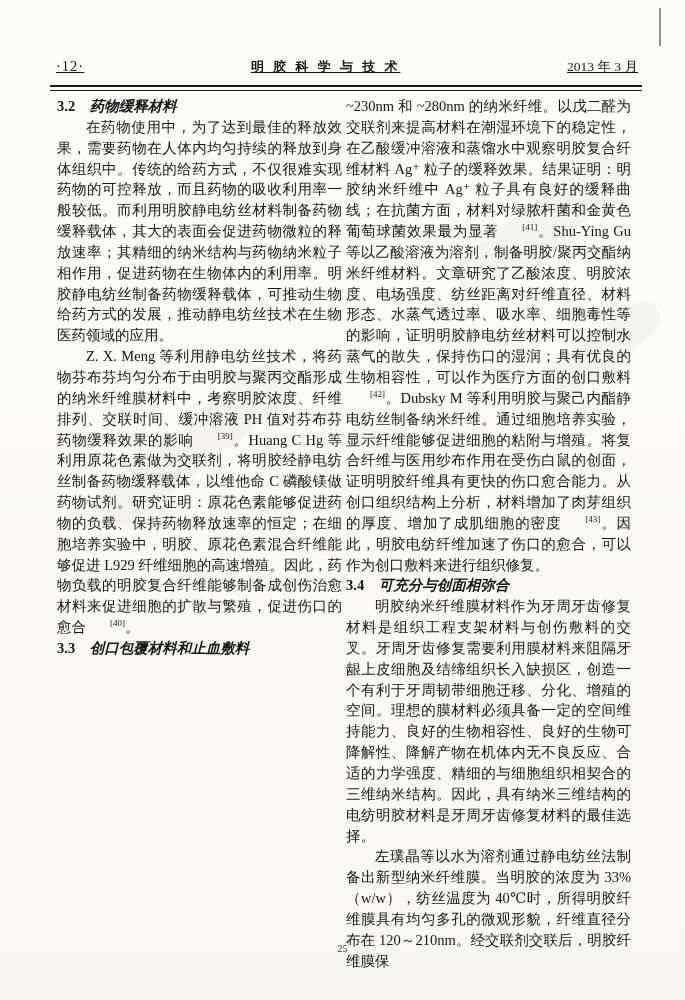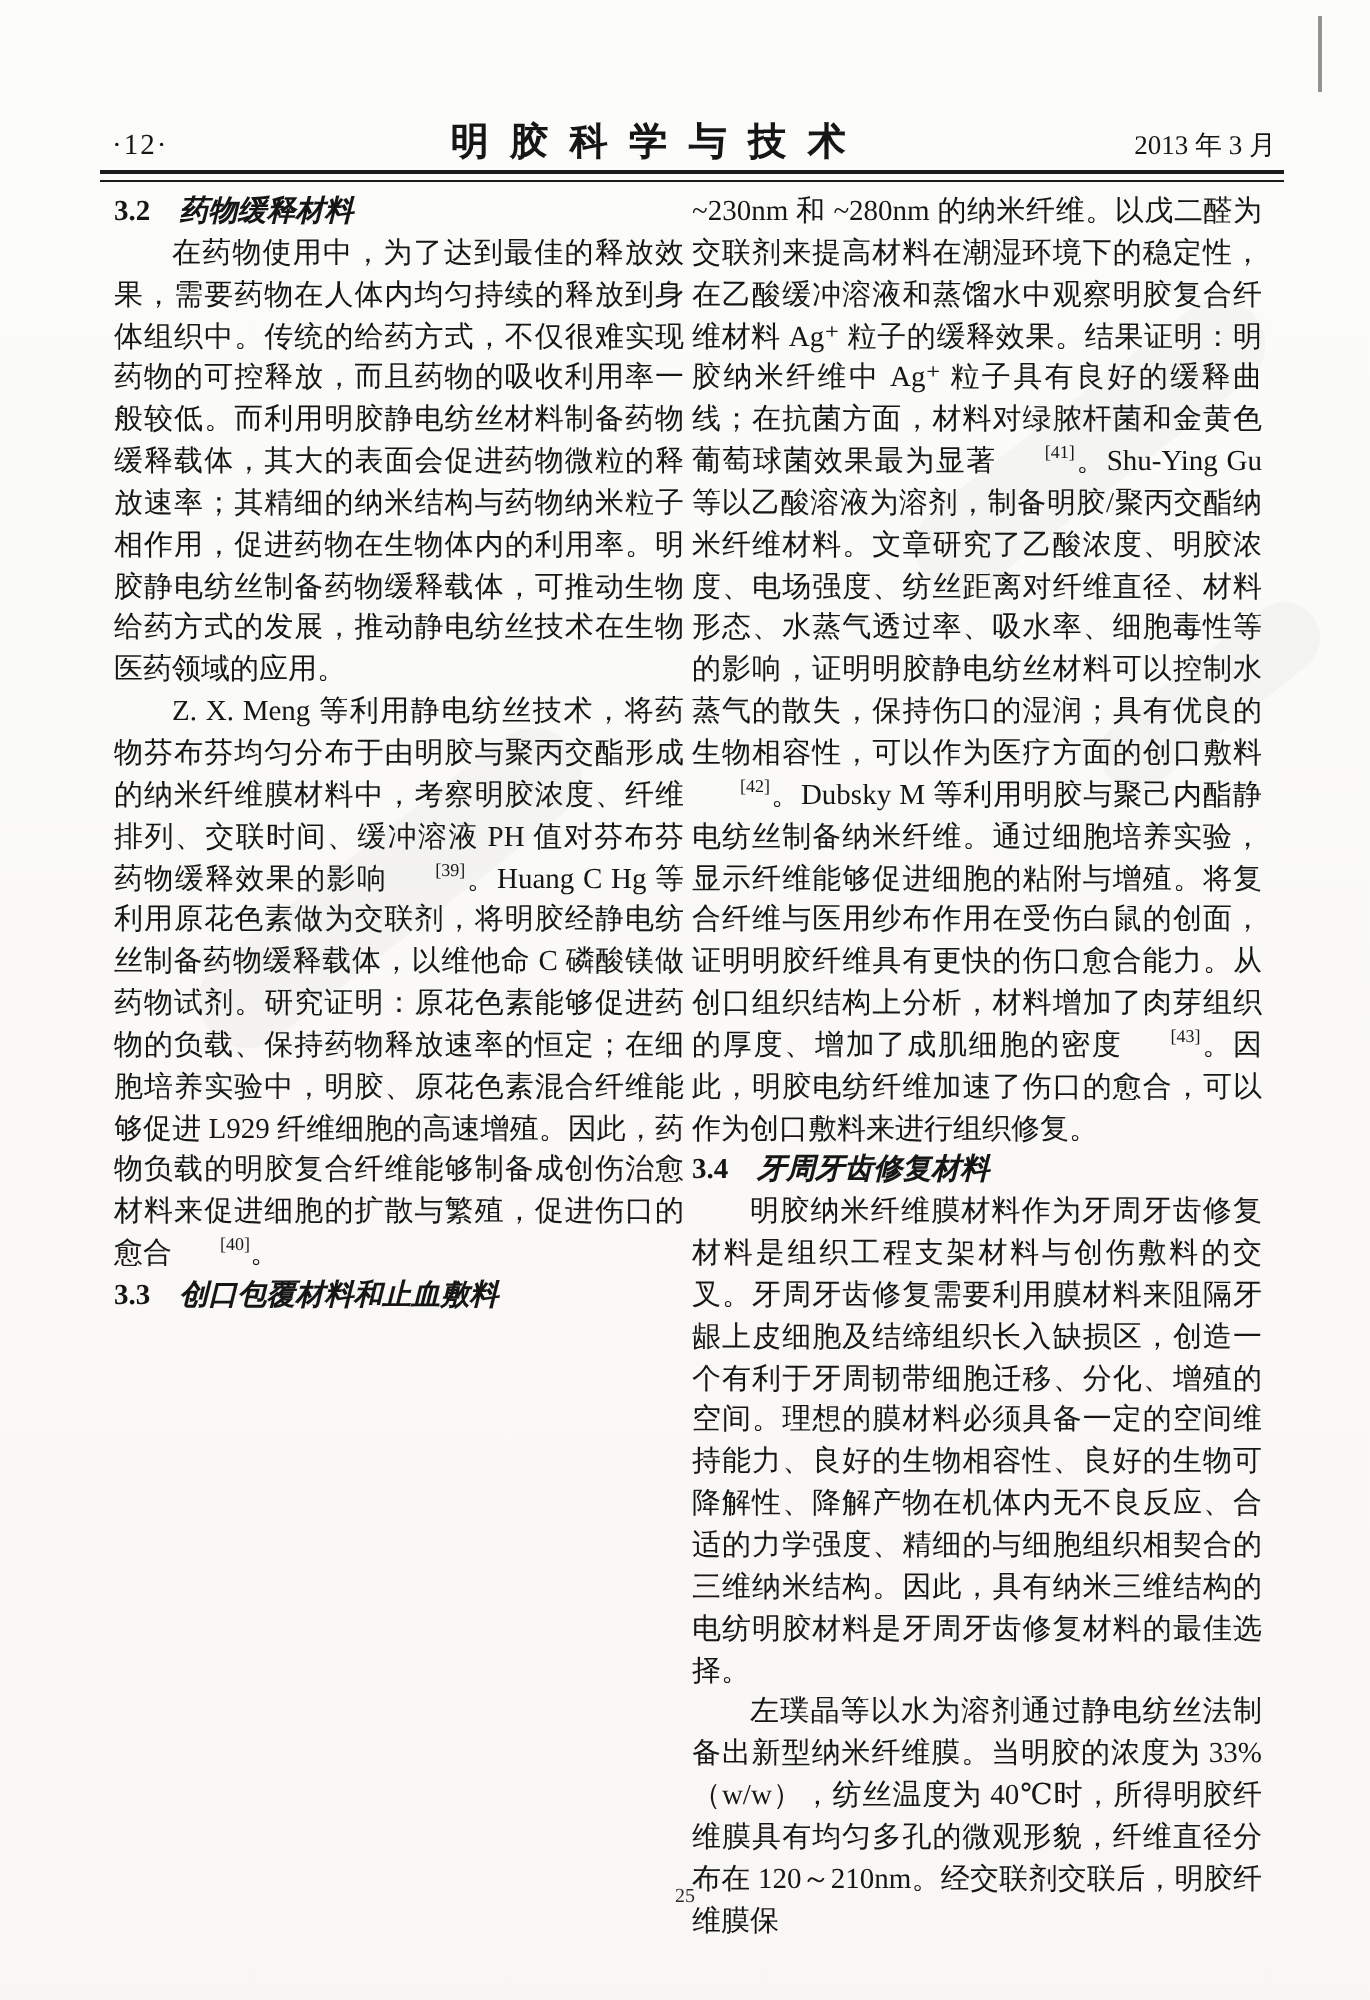--- a/index.html
+++ b/index.html
@@ -11,24 +11,24 @@
     overflow: hidden;
   }
   .page {
     position: relative;
     width: 685px; height: 1000px;
     background: linear-gradient(180deg, #fcfcfa 0%, #faf9f6 60%, #f8f7f4 100%);
   }
   
   .header-row {
     position: absolute; top: 58px; left: 56px; right: 47px;
-    display: flex; justify-content: space-between; align-items: baseline;
+    display: flex; justify-content: space-between; align-items: baseline; text-decoration: underline;
   }
   .page-marker { font-size: 14.5px; letter-spacing: 1px; }
-  .journal-title { font-size: 19px; font-weight: bold; letter-spacing: 3px; }
+  .journal-title { font-size: 13px; font-weight: bold; letter-spacing: 3px; }
   .issue-date { font-size: 13.5px; }
   .header-rule {
     position: absolute; top: 85px; left: 50px; right: 43px;
     height: 3px;
     border-top: 2px solid #1c1c1c;
     border-bottom: 1px solid #1c1c1c;
   }
   
   .columns {
     position: absolute; top: 96px; left: 57px; width: 584px;
@@ -71,21 +71,21 @@
 
   <div class="columns">
     <div class="col">
         <div class="heading"><span class="hnum">3.2</span><span class="htitle">药物缓释材料</span></div>
         <p class="para">在药物使用中，为了达到最佳的释放效果，需要药物在人体内均匀持续的释放到身体组织中。传统的给药方式，不仅很难实现药物的可控释放，而且药物的吸收利用率一般较低。而利用明胶静电纺丝材料制备药物缓释载体，其大的表面会促进药物微粒的释放速率；其精细的纳米结构与药物纳米粒子相作用，促进药物在生物体内的利用率。明胶静电纺丝制备药物缓释载体，可推动生物给药方式的发展，推动静电纺丝技术在生物医药领域的应用。</p>
         <p class="para">Z. X. Meng 等利用静电纺丝技术，将药物芬布芬均匀分布于由明胶与聚丙交酯形成的纳米纤维膜材料中，考察明胶浓度、纤维排列、交联时间、缓冲溶液 PH 值对芬布芬药物缓释效果的影响<sup>[39]</sup>。Huang C Hg 等利用原花色素做为交联剂，将明胶经静电纺丝制备药物缓释载体，以维他命 C 磷酸镁做药物试剂。研究证明：原花色素能够促进药物的负载、保持药物释放速率的恒定；在细胞培养实验中，明胶、原花色素混合纤维能够促进 L929 纤维细胞的高速增殖。因此，药物负载的明胶复合纤维能够制备成创伤治愈材料来促进细胞的扩散与繁殖，促进伤口的愈合<sup>[40]</sup>。</p>
         <div class="heading"><span class="hnum">3.3</span><span class="htitle">创口包覆材料和止血敷料</span></div>
       </div>
     <div class="col">
         <p class="para noindent">~230nm 和 ~280nm 的纳米纤维。以戊二醛为交联剂来提高材料在潮湿环境下的稳定性，在乙酸缓冲溶液和蒸馏水中观察明胶复合纤维材料 Ag⁺ 粒子的缓释效果。结果证明：明胶纳米纤维中 Ag⁺ 粒子具有良好的缓释曲线；在抗菌方面，材料对绿脓杆菌和金黄色葡萄球菌效果最为显著<sup>[41]</sup>。Shu-Ying Gu 等以乙酸溶液为溶剂，制备明胶/聚丙交酯纳米纤维材料。文章研究了乙酸浓度、明胶浓度、电场强度、纺丝距离对纤维直径、材料形态、水蒸气透过率、吸水率、细胞毒性等的影响，证明明胶静电纺丝材料可以控制水蒸气的散失，保持伤口的湿润；具有优良的生物相容性，可以作为医疗方面的创口敷料<sup>[42]</sup>。Dubsky M 等利用明胶与聚己内酯静电纺丝制备纳米纤维。通过细胞培养实验，显示纤维能够促进细胞的粘附与增殖。将复合纤维与医用纱布作用在受伤白鼠的创面，证明明胶纤维具有更快的伤口愈合能力。从创口组织结构上分析，材料增加了肉芽组织的厚度、增加了成肌细胞的密度<sup>[43]</sup>。因此，明胶电纺纤维加速了伤口的愈合，可以作为创口敷料来进行组织修复。</p>
-        <div class="heading"><span class="hnum">3.4</span><span class="htitle">牙周牙齿修复材料</span></div>
+        <div class="heading"><span class="hnum">3.4</span><span class="htitle">可充分与创面相弥合</span></div>
         <p class="para">明胶纳米纤维膜材料作为牙周牙齿修复材料是组织工程支架材料与创伤敷料的交叉。牙周牙齿修复需要利用膜材料来阻隔牙龈上皮细胞及结缔组织长入缺损区，创造一个有利于牙周韧带细胞迁移、分化、增殖的空间。理想的膜材料必须具备一定的空间维持能力、良好的生物相容性、良好的生物可降解性、降解产物在机体内无不良反应、合适的力学强度、精细的与细胞组织相契合的三维纳米结构。因此，具有纳米三维结构的电纺明胶材料是牙周牙齿修复材料的最佳选择。</p>
         <p class="para">左璞晶等以水为溶剂通过静电纺丝法制备出新型纳米纤维膜。当明胶的浓度为 33%（w/w），纺丝温度为 40℃时，所得明胶纤维膜具有均匀多孔的微观形貌，纤维直径分布在 120～210nm。经交联剂交联后，明胶纤维膜保</p>
       </div>
   </div>
 
   <div class="footer">
     <span>25</span>
   </div>
 
 </div>

